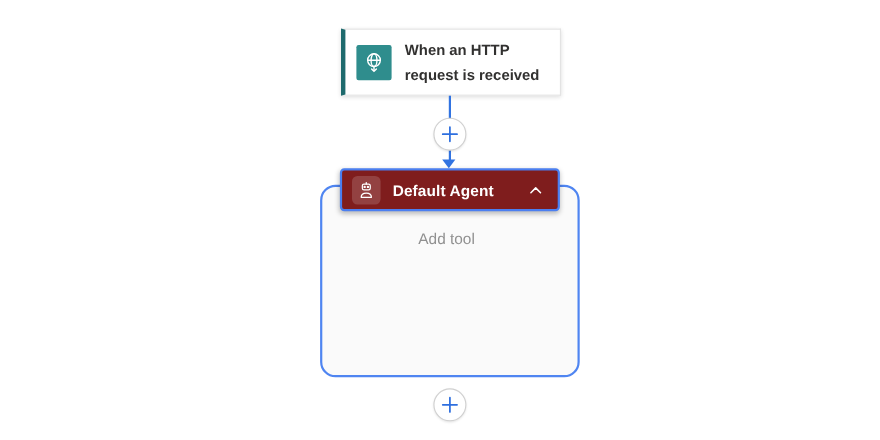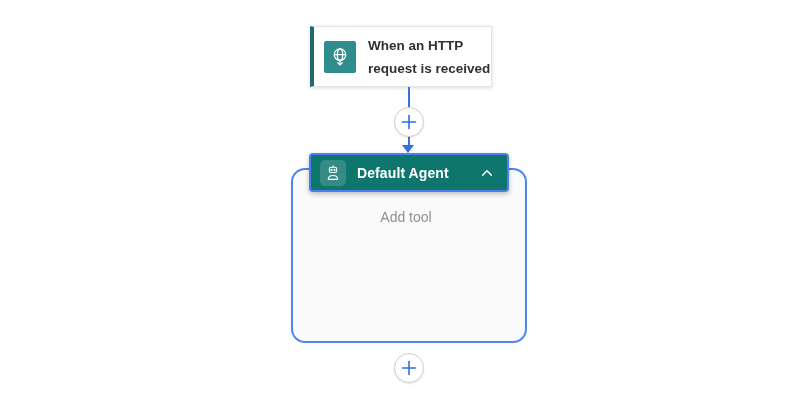--- a/index.html
+++ b/index.html
@@ -7,21 +7,21 @@
   body {
     position: relative;
     background: #ffffff;
     font-family: "Liberation Sans", sans-serif;
   }
 
   
   .trigger-card {
     position: absolute;
     left: 310px; top: 26px;
-    width: 182px; height: 61px;
+    width: 200px; height: 61px;
     background: #ffffff;
     border: 1px solid #e3e3e3;
     border-left: 4px solid #1e6a6d;
     box-shadow: 0 1px 4px rgba(0,0,0,0.14);
     display: flex;
     align-items: center;
     padding-left: 10px;
     cursor: pointer;
   }
   .trigger-icon {
@@ -89,21 +89,21 @@
     font-size: 14px;
     color: #909090;
     z-index: 2;
   }
 
   
   .agent-header {
     position: absolute;
     left: 309px; top: 153px;
     width: 200px; height: 39px;
-    background: #0f766e;
+    background: #7f1d1d;
     border: 2px solid #4b7ff0;
     border-radius: 4px;
     box-shadow: 0 2px 5px rgba(0,0,0,0.25);
     display: flex;
     align-items: center;
     padding: 0 9px;
     z-index: 3;
     cursor: pointer;
   }
   .agent-icon {

